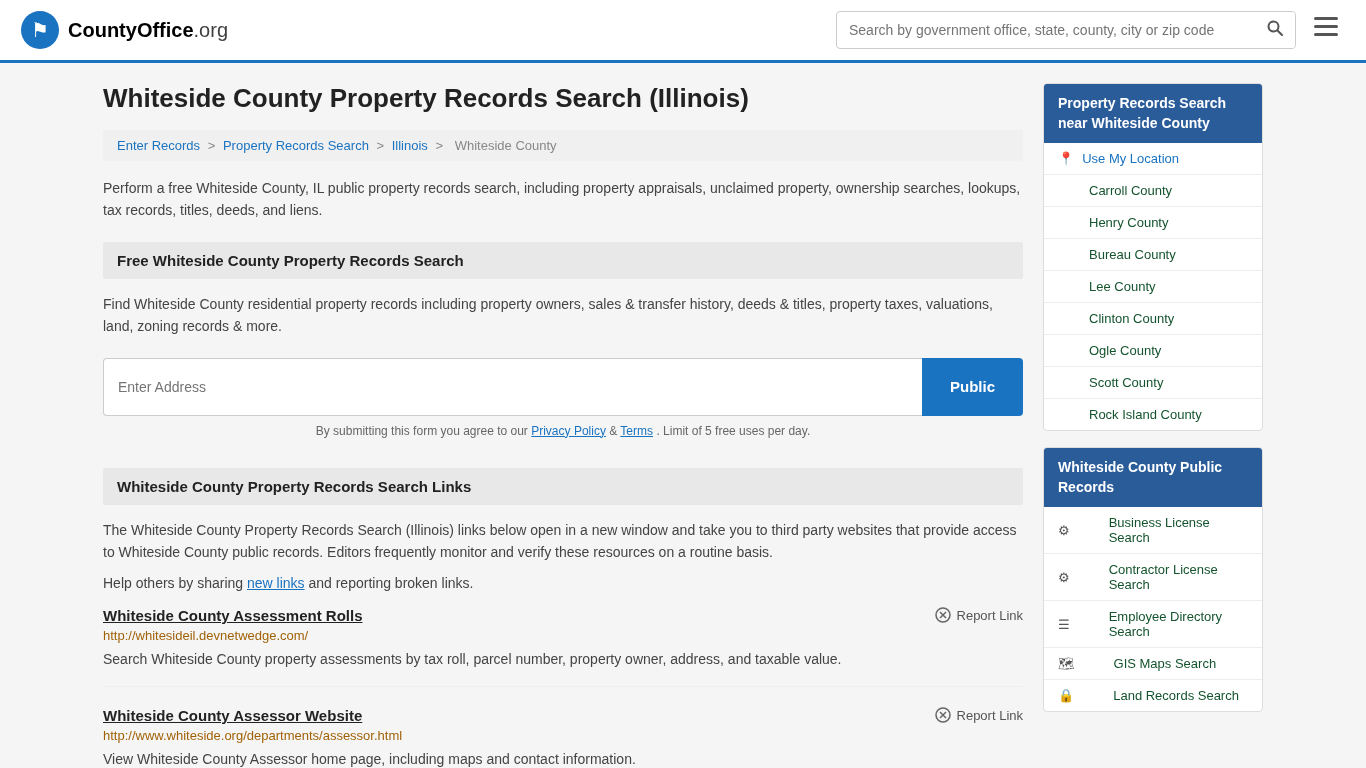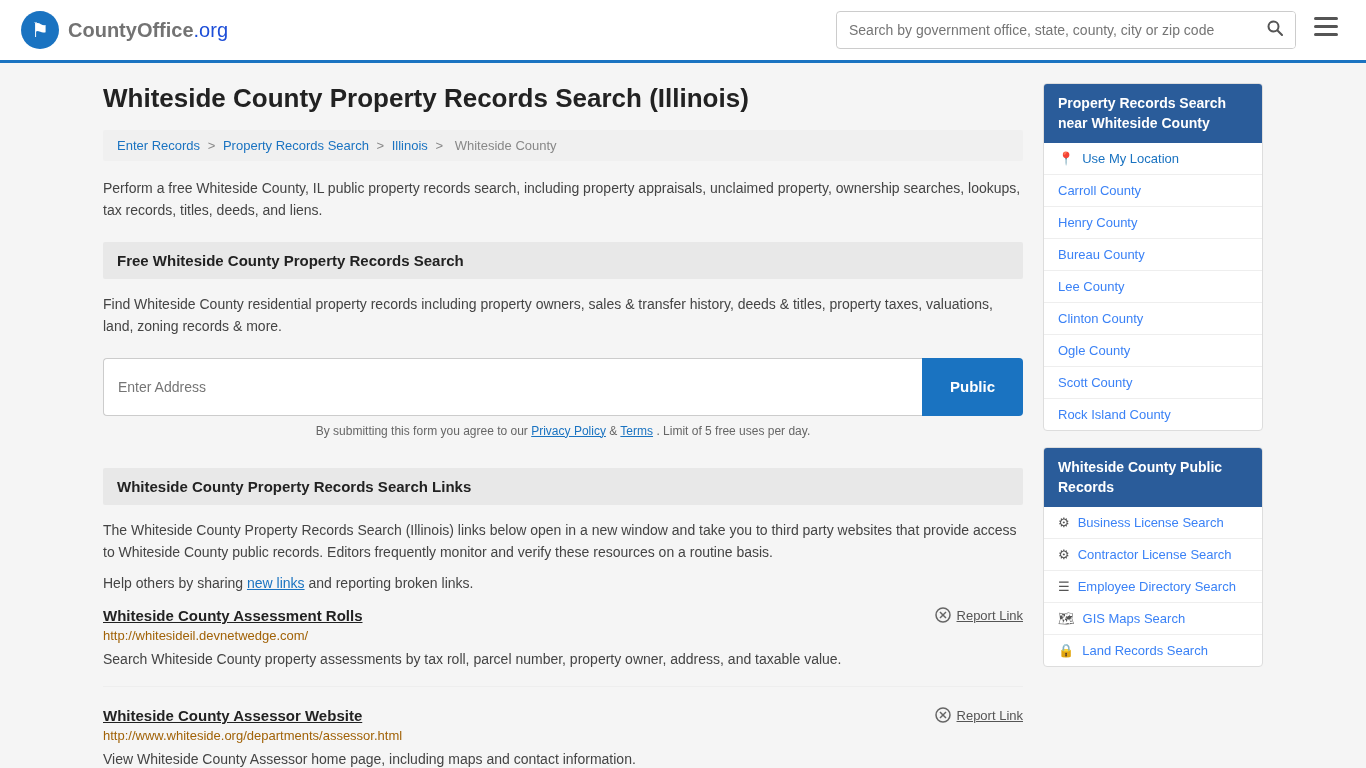--- a/index.html
+++ b/index.html
@@ -200,21 +200,20 @@
       cursor: pointer;
     }
     .report-link {
       display: flex;
       align-items: center;
       gap: 6px;
       color: #555;
       font-size: 13px;
       cursor: pointer;
       white-space: nowrap;
-      text-decoration: underline;
     }
     .link-url {
       color: #a16207;
       font-size: 13px;
       margin-bottom: 6px;
     }
     .link-desc {
       font-size: 14px;
       color: #444;
       line-height: 1.5;
@@ -238,23 +237,24 @@
     }
     .sidebar-item {
       padding: 8px 14px;
       border-bottom: 1px solid #eee;
       display: flex;
       align-items: center;
       gap: 8px;
     }
     .sidebar-item:last-child { border-bottom: none; }
     .sidebar-item a {
-      color: #3b82f6;
+      color: #14532d;
       text-decoration: none;
       font-size: 13px;
+      margin-left: 31px;
     }
     .sidebar-item-icon {
       color: #555;
       font-size: 13px;
       flex-shrink: 0;
     }
     .use-location {
       color: #1a73c1;
       font-size: 13px;
       cursor: pointer;
@@ -266,21 +266,21 @@
 </head>
 <body>
 
 <header class="header">
   <div class="logo-area">
     <svg class="logo-icon" viewBox="0 0 40 40">
       <circle cx="20" cy="20" r="19" fill="#1a73c1"></circle>
       <text x="20" y="27" text-anchor="middle" font-size="20" fill="white" font-family="serif">⚑</text>
     </svg>
     <div>
-      <span style="font-size:20px;font-weight:bold;color:#737373;">CountyOffice</span><span style="font-size:20px;color:#1d4ed8;">.org</span>
+      <span style="font-size:20px;font-weight:bold;color:#000000;">CountyOffice</span><span style="font-size:20px;color:#404040;">.org</span>
     </div>
   </div>
   <div class="header-right">
     <div class="search-bar">
       <input type="text" style="width: 420px; padding: 8px 12px; border: none; outline: none; font-size: 14px; color: rgb(85, 85, 85);" placeholder="Search by government office, state, county, city or zip code">
       <button class="search-bar-btn">
         <svg width="16" height="16" viewBox="0 0 16 16" fill="none">
           <circle cx="6.5" cy="6.5" r="5" stroke="#555" stroke-width="2"></circle>
           <line x1="10.5" y1="10.5" x2="15" y2="15" stroke="#555" stroke-width="2" stroke-linecap="round"></line>
         </svg>

